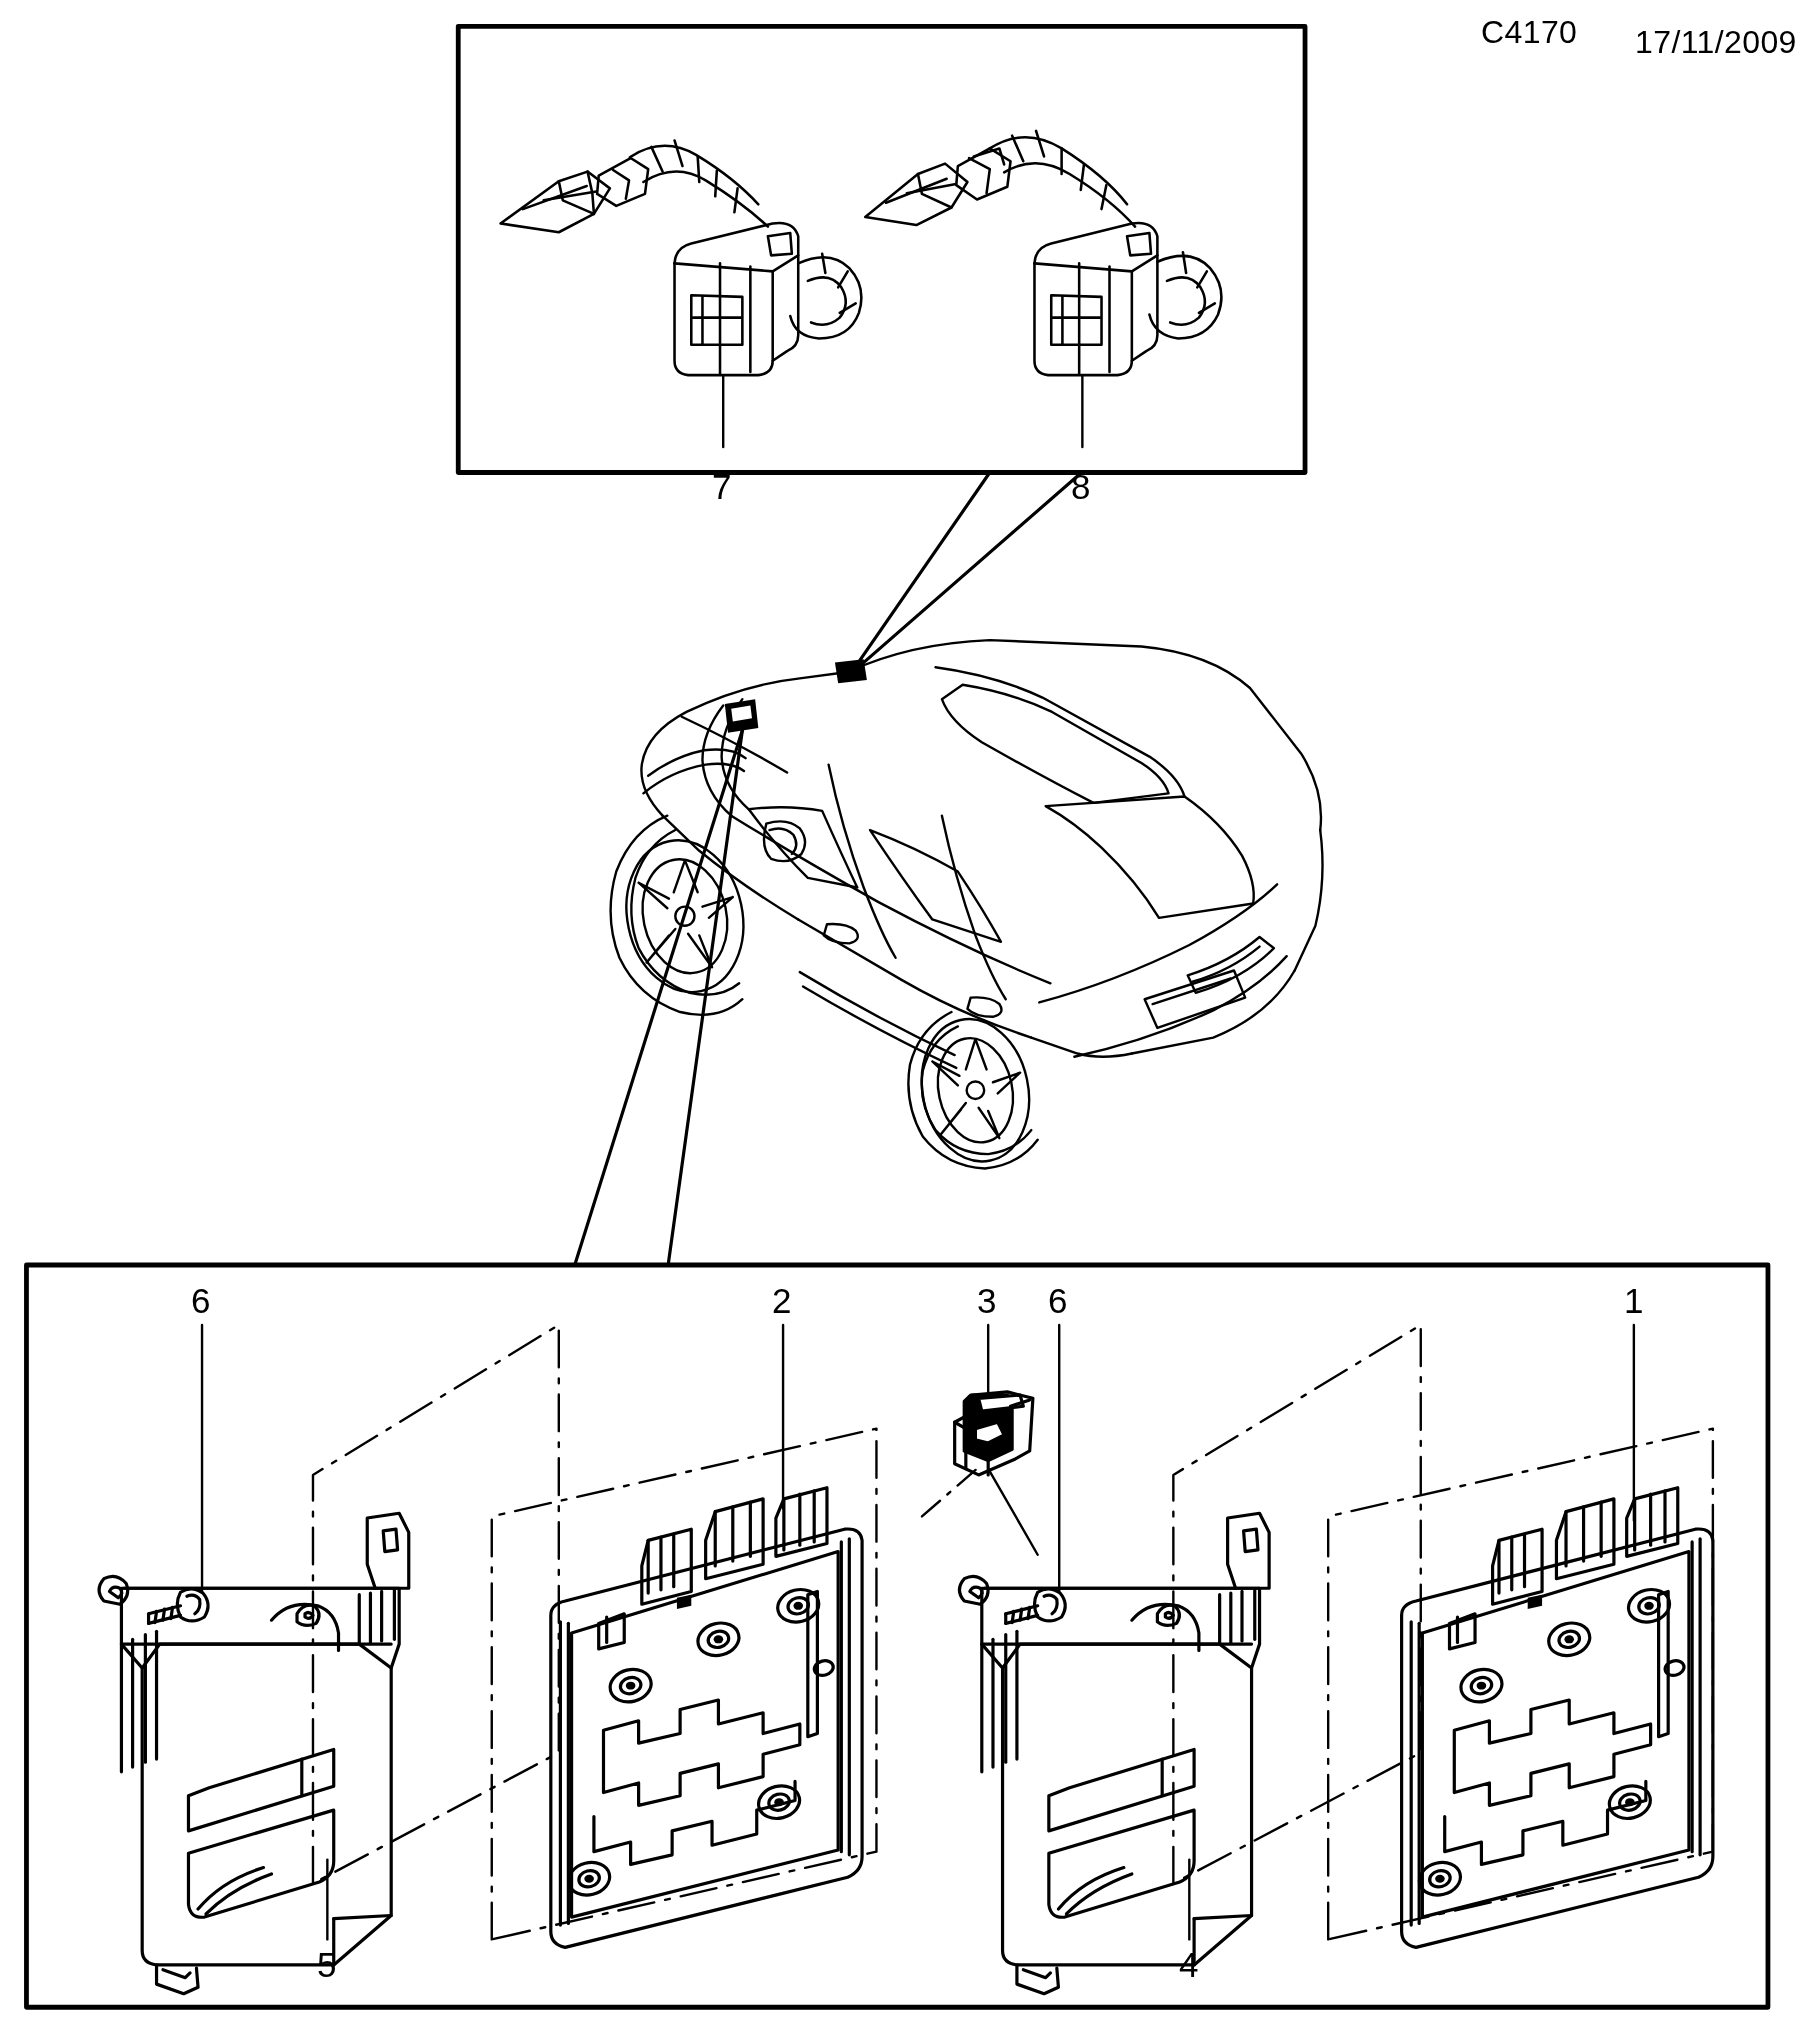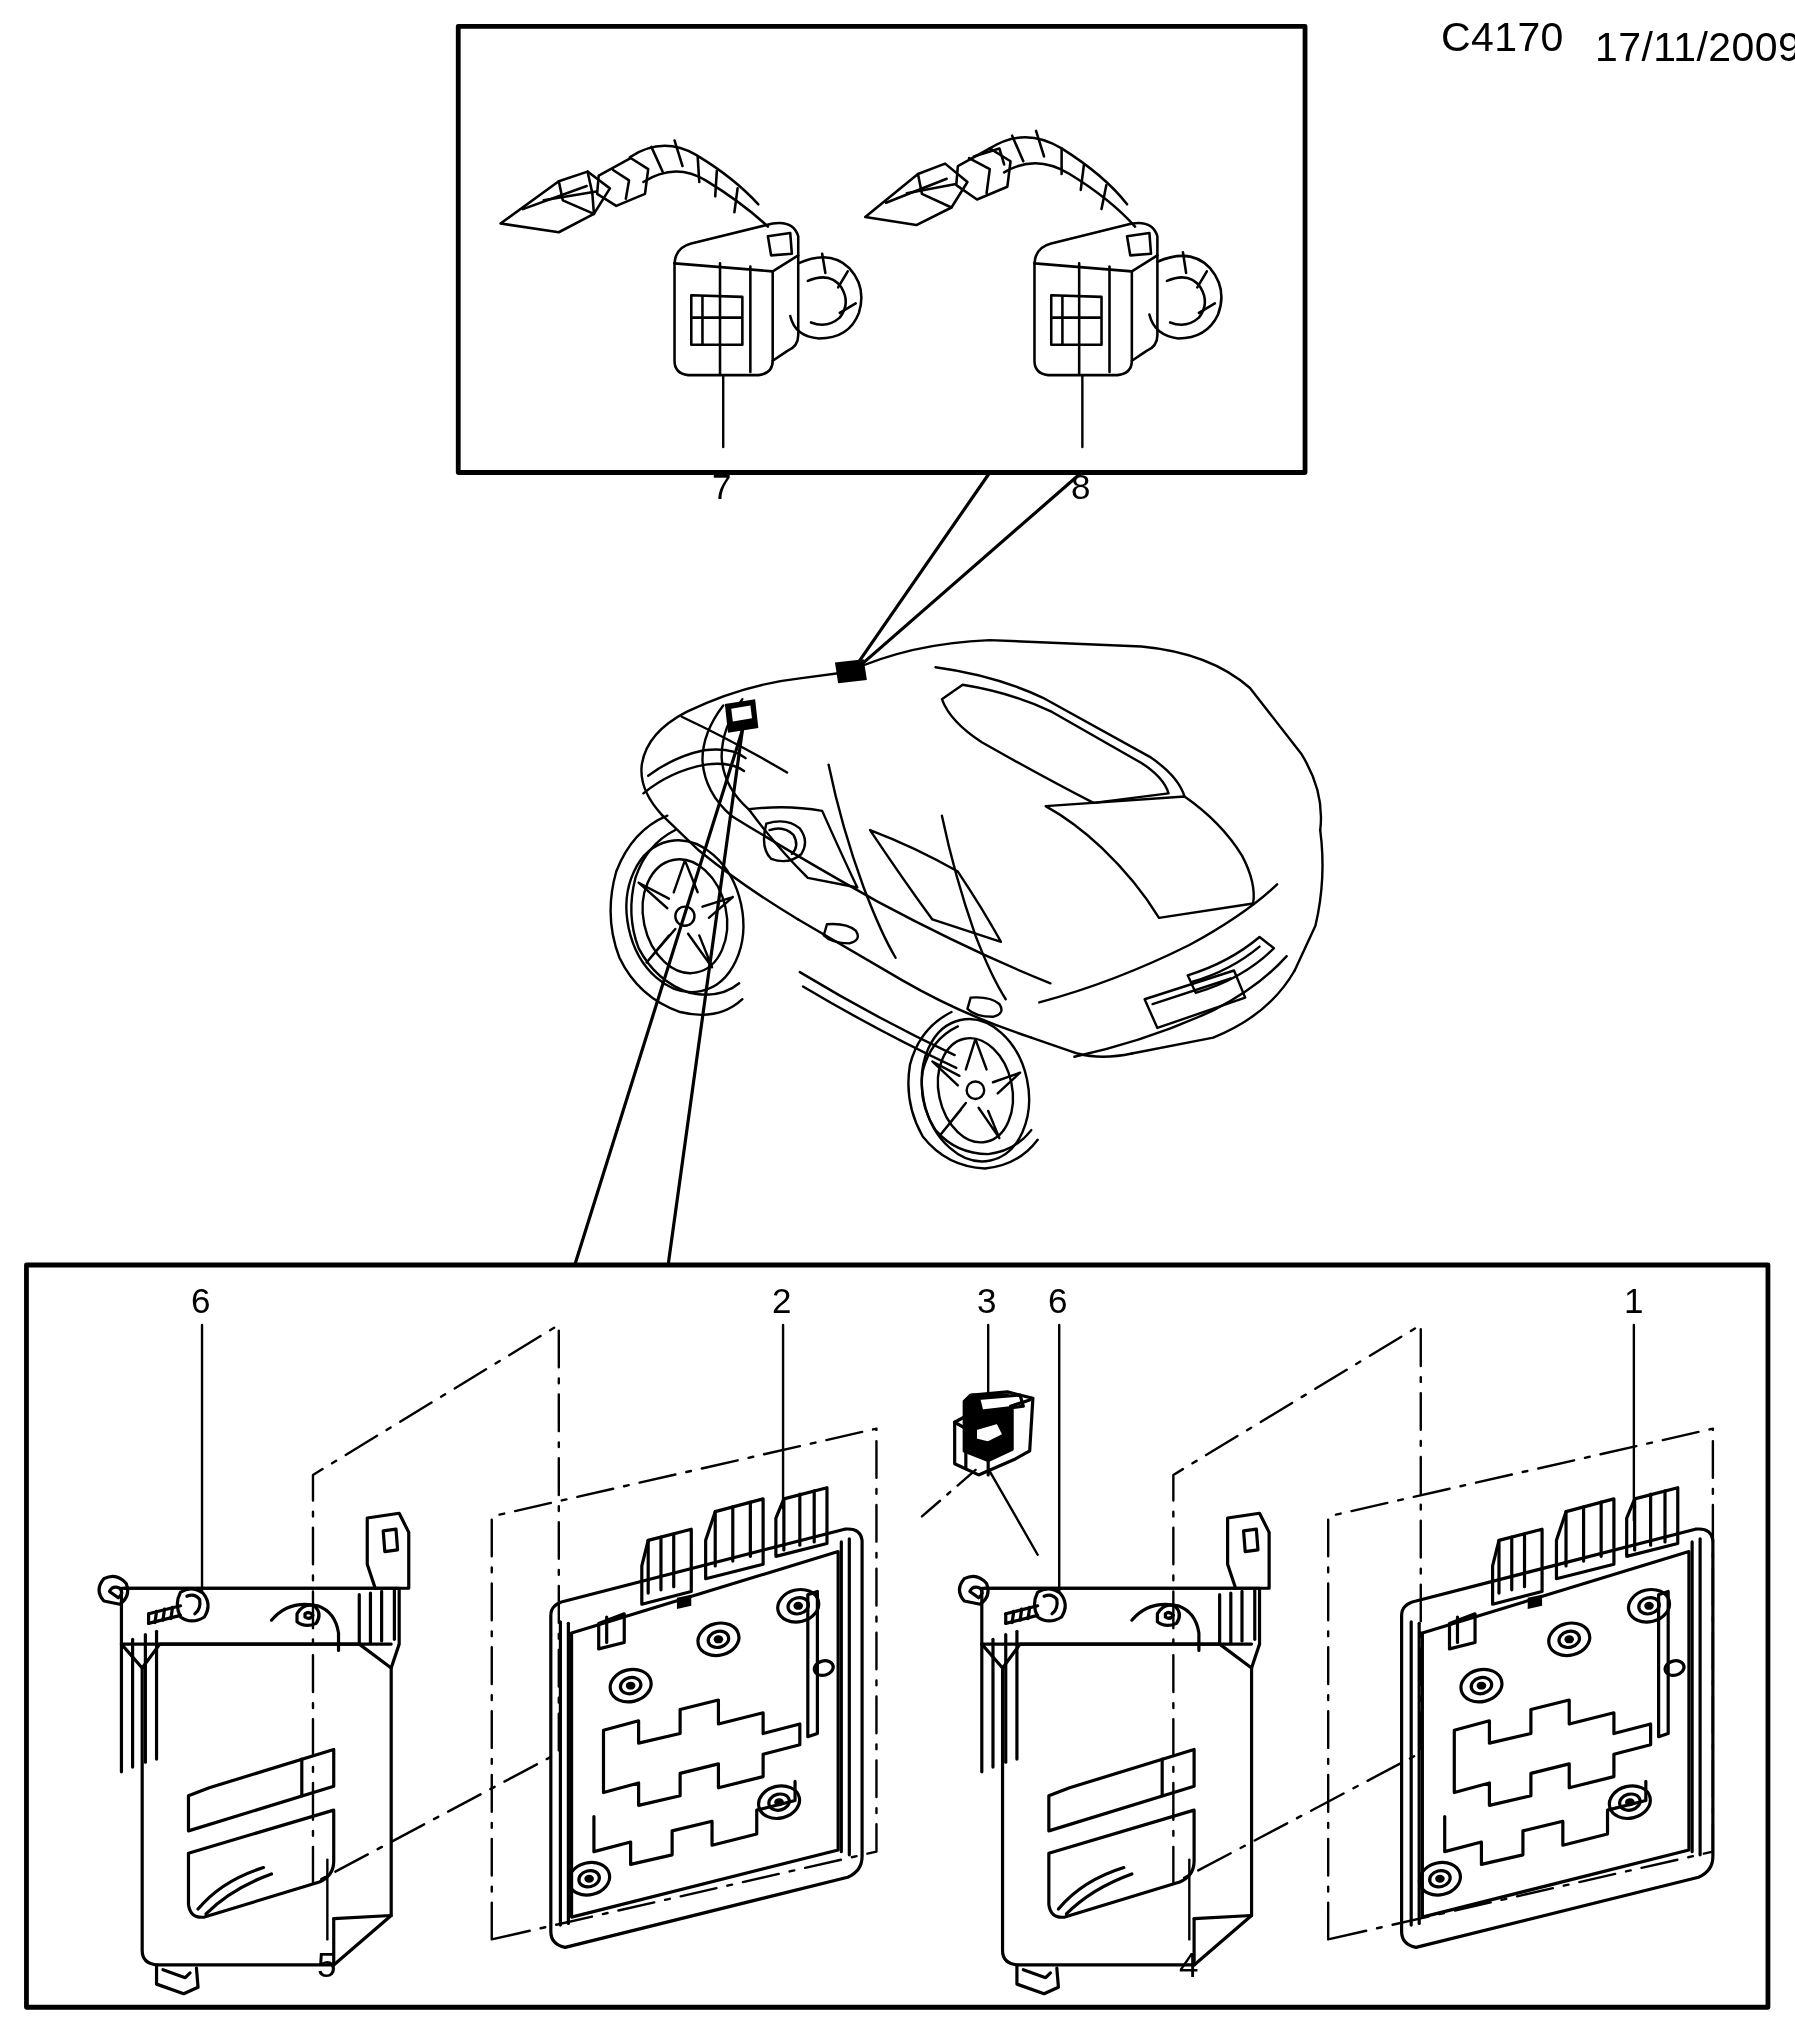--- a/index.html
+++ b/index.html
@@ -1,20 +1,20 @@
 <!DOCTYPE html>
 <html style="font-size:12.8px"><head>
 <meta charset="utf-8">
 <style>
   html,body{margin:0;padding:0;background:#ffffff;}
   body{width:1796px;height:2036px;position:relative;overflow:hidden;
        font-family:"Liberation Sans","DejaVu Sans",sans-serif;color:#000;}
   #root{position:absolute;inset:0;}
   svg.layer{position:absolute;left:0;top:0;width:1796px;height:2036px;}
-  .hdr{position:absolute;font-size:41px;letter-spacing:0.4px;white-space:nowrap;}
+  .hdr{position:absolute;font-size:32px;letter-spacing:0.4px;white-space:nowrap;margin-left:40px;}
   .lbl{position:absolute;font-size:35px;line-height:1;white-space:nowrap;}
 </style>
 </head>
 <body>
 
 <div id="root">
 
   <div class="hdr" style="left:1441px;top:14.4px;">C4170</div>
   <div class="hdr" style="left:1595px;top:24px;">17/11/2009</div>
 

